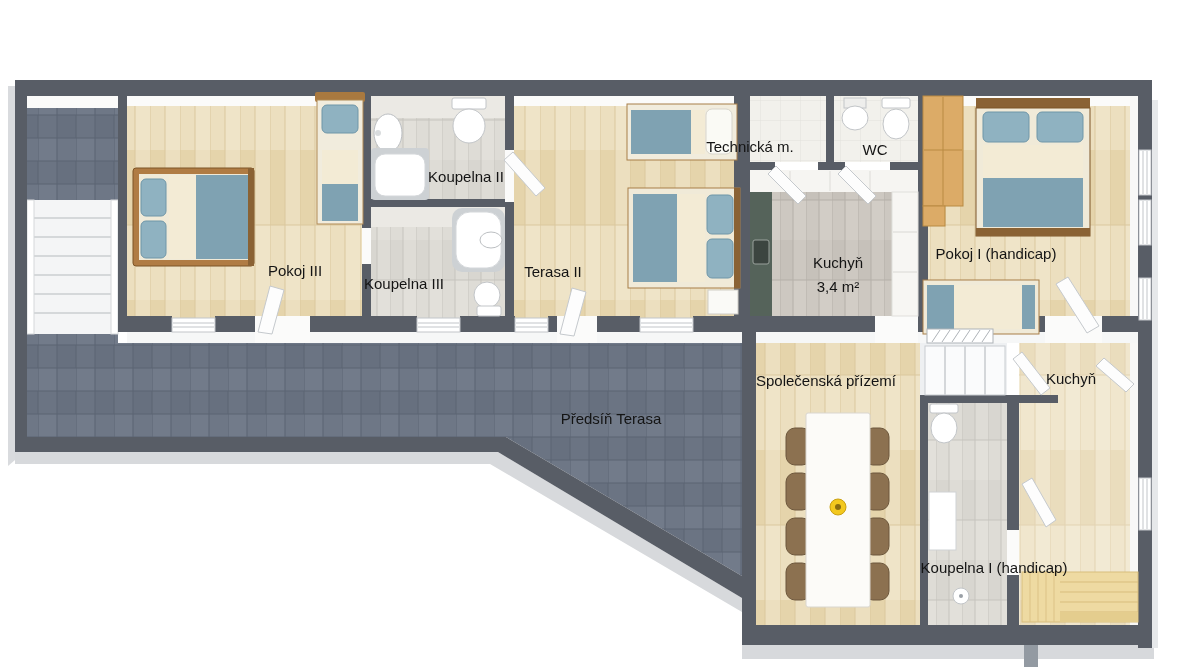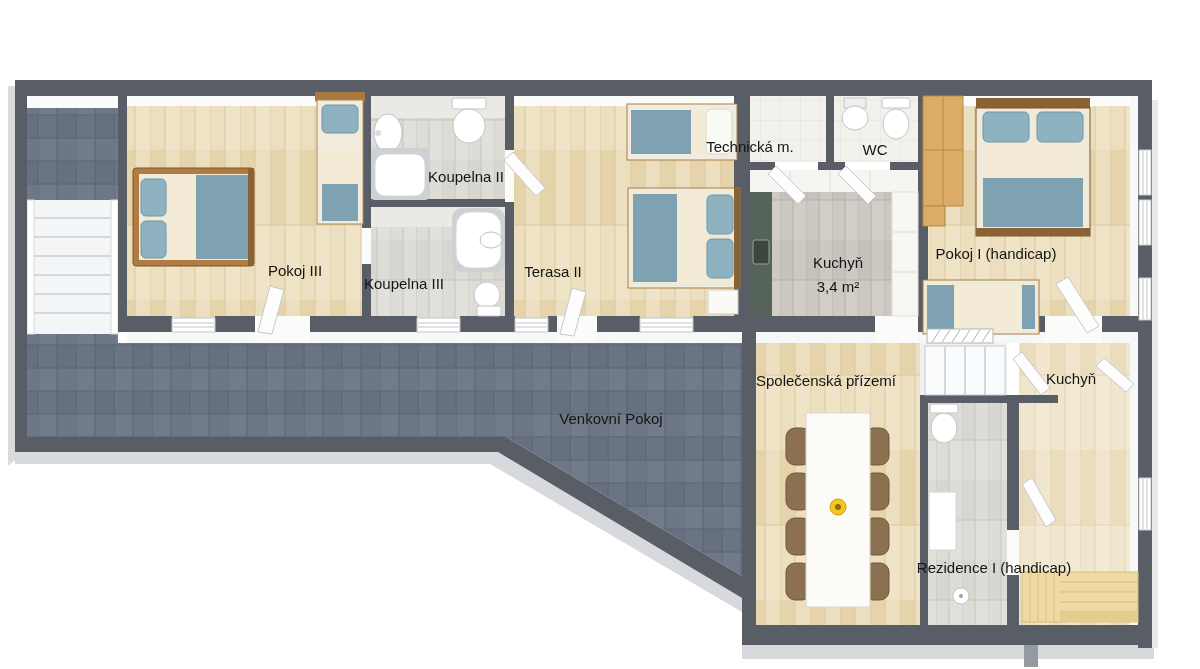--- a/index.html
+++ b/index.html
@@ -351,16 +351,16 @@
 <div class="lbl" style="left:466px;top:176px">Koupelna II</div>
 <div class="lbl" style="left:404px;top:283px">Koupelna III</div>
 <div class="lbl" style="left:553px;top:271px">Terasa II</div>
 <div class="lbl" style="left:750px;top:146px">Technická m.</div>
 <div class="lbl" style="left:875px;top:149px">WC</div>
 <div class="lbl" style="left:838px;top:262px">Kuchyň</div>
 <div class="lbl" style="left:838px;top:286px">3,4 m²</div>
 <div class="lbl" style="left:996px;top:253px">Pokoj I (handicap)</div>
 <div class="lbl" style="left:826px;top:380px">Společenská přízemí</div>
 <div class="lbl" style="left:1071px;top:378px">Kuchyň</div>
-<div class="lbl" style="left:611px;top:418px">Venkovní Pokoj</div>
-<div class="lbl" style="left:994px;top:567px">Rezidence I (handicap)</div>
+<div class="lbl" style="left:611px;top:418px">Předsíň Terasa</div>
+<div class="lbl" style="left:994px;top:567px">Koupelna I (handicap)</div>
 
 </div>
 
 </body></html>

